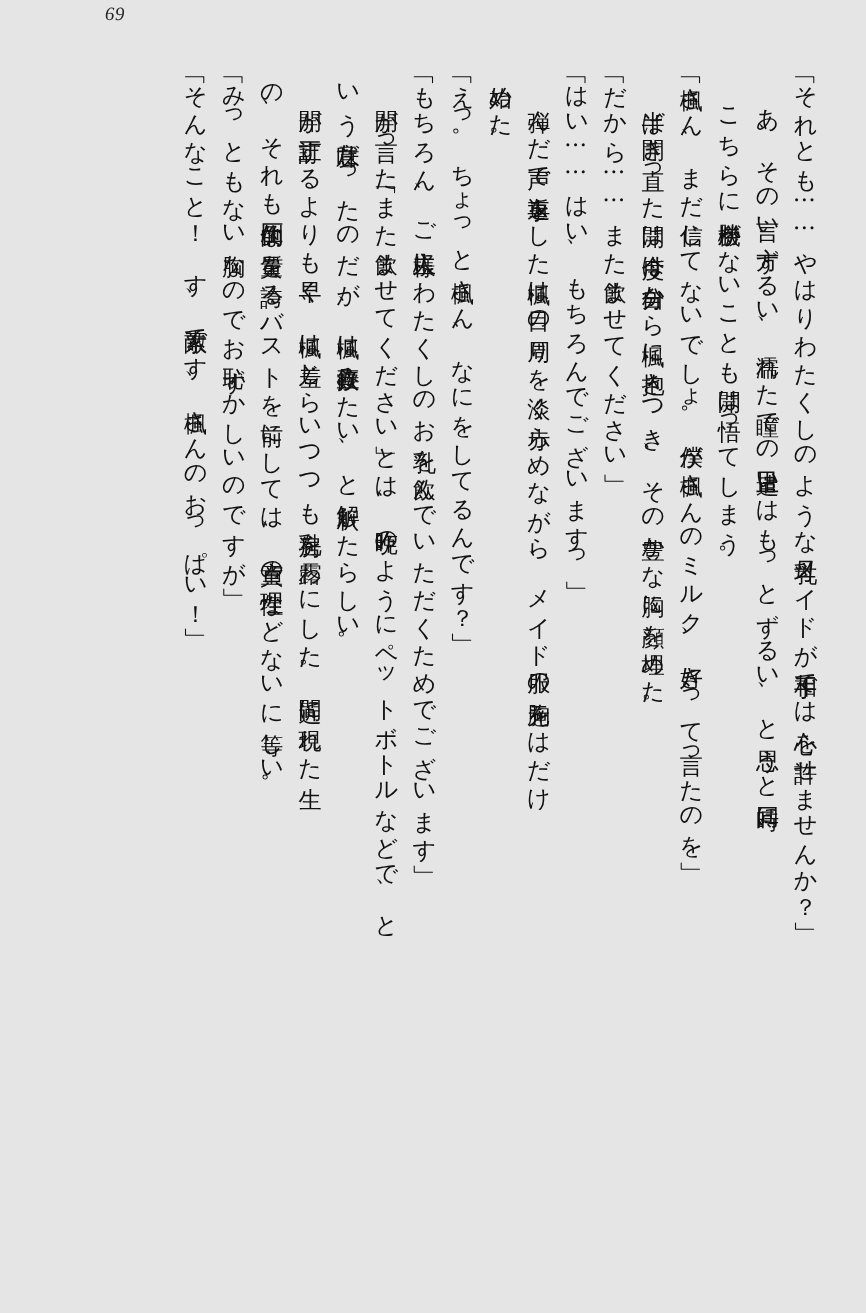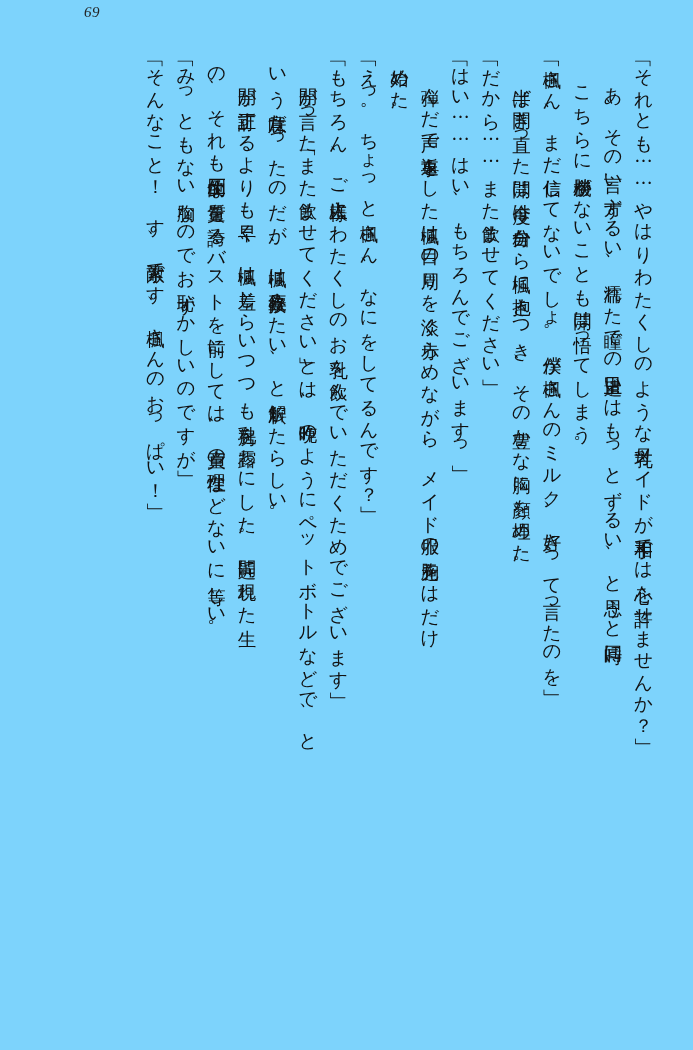--- a/index.html
+++ b/index.html
@@ -13,21 +13,21 @@
     font-family: "Liberation Serif", "DejaVu Serif", serif;
     color: #1a1a1a;
     position: relative;
     overflow: hidden;
   }
   .page {
     width: 693px;
     height: 1050px;
     position: relative;
     box-sizing: border-box;
-    background: #7dd3fc;
+    background: #e5e5e5;
   }
   .page-number {
     position: absolute;
     top: 4px;
     left: 84px;
     font-size: 15px;
     font-style: italic;
     font-family: "Liberation Serif", "DejaVu Serif", serif;
     color: #222;
     letter-spacing: 0.5px;

